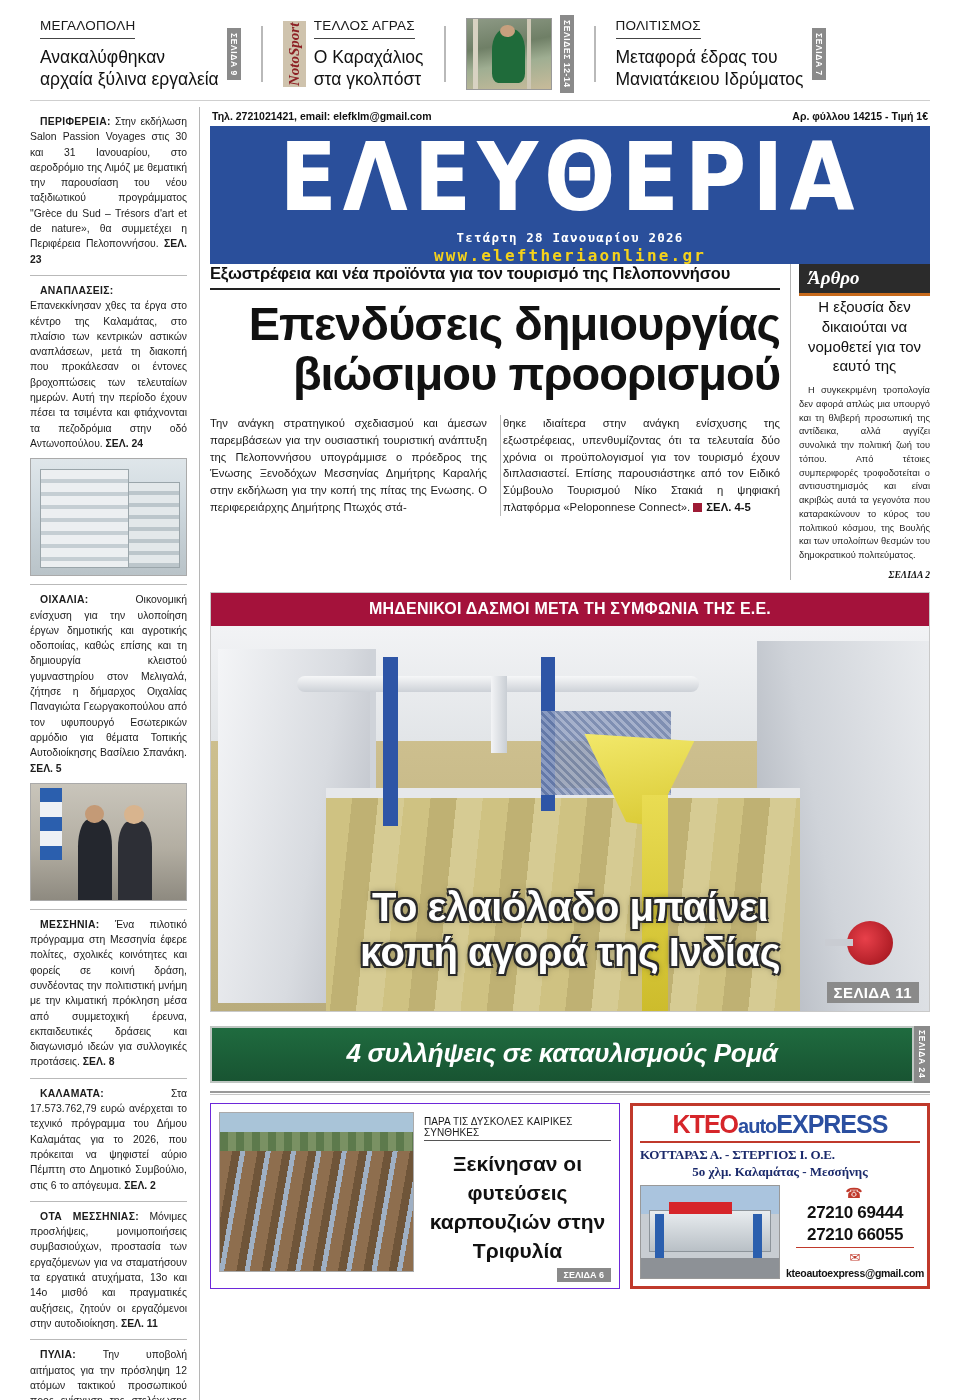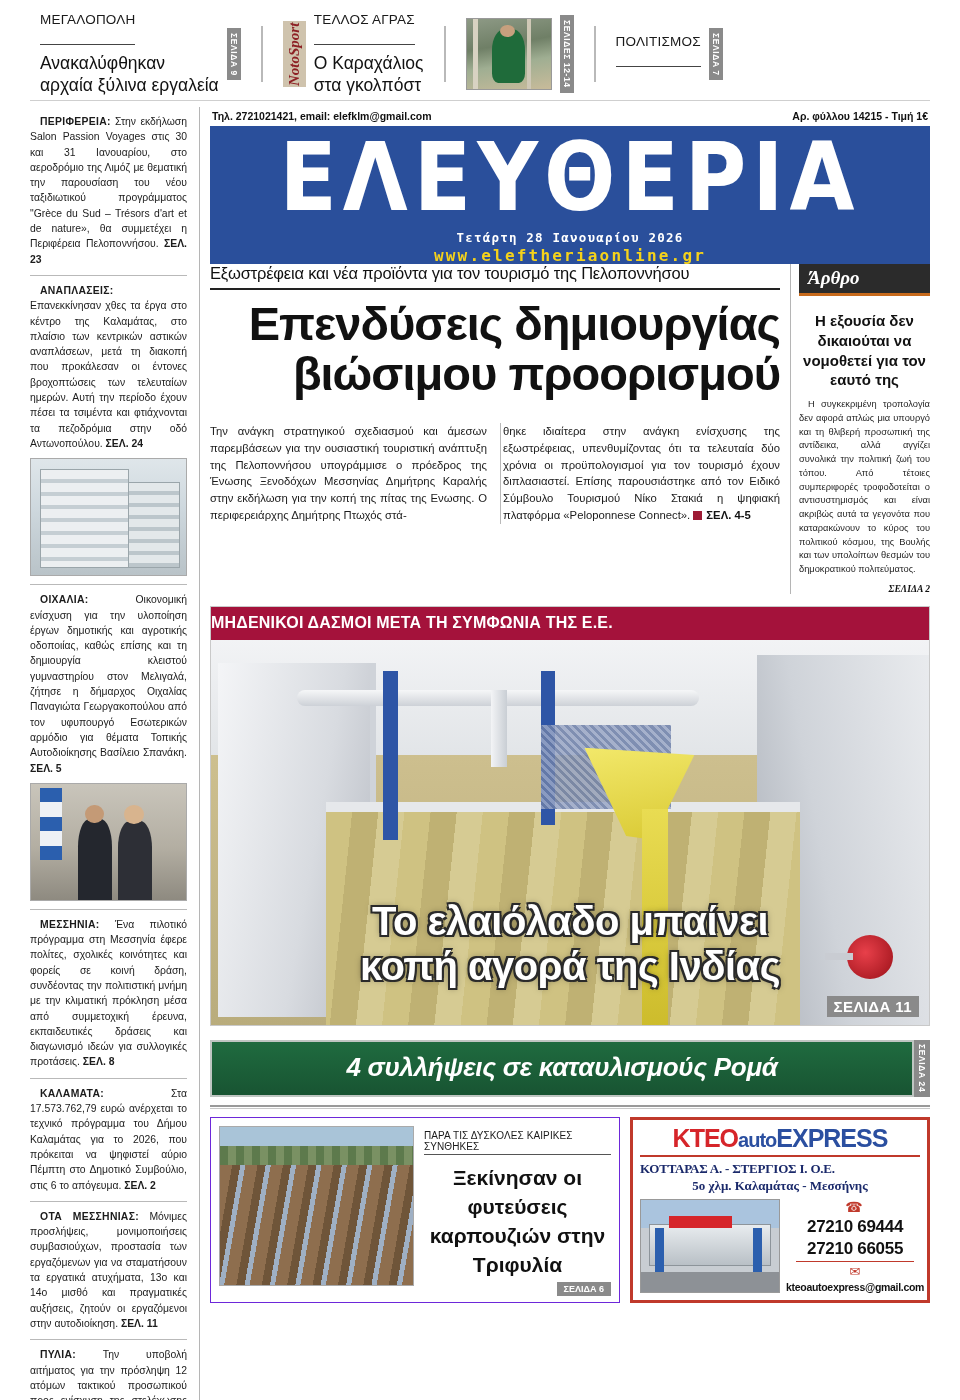--- a/index.html
+++ b/index.html
@@ -21,21 +21,21 @@
   }
   .teaser {
     display: flex; align-items: center; gap: 8px;
     padding: 0 10px;
     flex: 0 0 auto;
   }
   .teaser-texts { display: flex; flex-direction: column; justify-content: center; }
   .teaser-kicker {
     font-size: 13.5px; letter-spacing: .2px; color: #1a1a1a;
     border-bottom: 1.5px solid #444; display: inline-block;
-    padding-bottom: 17px; margin-bottom: 7px; align-self: flex-start;
+    padding-bottom: 5px; margin-bottom: 7px; align-self: flex-start;
   }
   .teaser-title { font-size: 17.5px; line-height: 1.26; color: #111; white-space: pre-line; }
   .page-badge {
     background: #8a8a8a; color: #fff; font-size: 8.5px; font-weight: bold;
     letter-spacing: .6px;
     writing-mode: vertical-rl; text-orientation: mixed;
     padding: 5px 2px; align-self: center;
     display: flex; align-items: center; justify-content: center;
     min-height: 52px;
   }
@@ -129,57 +129,57 @@
 
   
   .body-wrap { display:flex; margin-top: 6px; }
   .main-col { flex: 1 1 auto; padding-left: 10px; }
 
   .lead-zone { display:flex; gap: 10px; }
   .lead-left { flex: 1 1 auto; }
   .lead-right { width: 140px; flex: 0 0 140px; border-left: 1px solid #b5b5b5; padding-left: 8px; }
 
   .lead-kicker {
-    font-size: 16.5px; font-weight: normal; color: #111;
+    font-size: 16.5px; font-weight: bold; color: #111;
     border-bottom: 2px solid #222; padding-bottom: 5px; letter-spacing: -0.2px;
   }
   .lead-head {
     font-size: 47px; font-weight: bold; line-height: 1.06; text-align: right;
     margin-top: 9px; letter-spacing: -1px; color:#111;
   }
-  .lead-cols { display:flex; gap: 2px; margin-top: 24px; }
+  .lead-cols { display:flex; gap: 2px; margin-top: 16px; }
   .lead-cols .c {
     flex:1 1 0; font-size: 11.3px; line-height: 1.5; text-align: justify; color:#1b1b1b;
   }
   .lead-cols .c.first { border-right: 1px solid #b9b9b9; padding-right: 13px; }
   .sel-red { color:#111; font-weight:bold; white-space:nowrap; }
   .sq { display:inline-block; width:9px; height:9px; background:#9e1b35; margin-right:4px; position:relative; top:1px; }
 
   .arthro-tab {
     background:#2b2b2b; color:#fff; font-style: italic; font-weight:bold;
     font-family:"Liberation Serif", serif; font-size: 19px;
     padding: 3px 0 4px 9px; border-bottom: 3px solid #c76a1c;
   }
   .arthro-title {
-    font-size: 15px; font-weight:bold; line-height:1.32; text-align:center;
-    margin-top: 15px; color:#111;
+    font-size: 15px; font-weight:normal; line-height:1.32; text-align:center;
+    margin-top: 1px; color:#111;
   }
   .arthro-body {
     font-size: 9.3px; line-height: 1.48; text-align: justify; margin-top: 8px;
     text-indent: 9px; color:#1f1f1f;
   }
   .arthro-page {
     text-align:right; font-size: 9.6px; font-weight:bold; font-style:italic;
     margin-top: 6px; font-family:"Liberation Serif", serif;
   }
 
   
   .photo-block { margin-top: 12px; border: 1px solid #c9c9c9; }
   .red-banner {
-    background:#a4123b; color:#fff; font-weight:bold;
+    background:#a4123b; color:#fff; text-align:center; font-weight:bold;
     font-size: 16px; letter-spacing: .2px; padding: 7px 0 8px 0;
   }
   .big-photo {
     height: 385px; position: relative; overflow: hidden;
     background: linear-gradient(180deg,#e9ebee 0%,#dfe2e6 18%,#cdbf8e 30%,#b9ac7c 100%);
   }
   .bp-wall { position:absolute; left:0; top:0; width:100%; height:30%; background:linear-gradient(180deg,#f2f3f5,#e2e5e8); }
   .bp-tank-l { position:absolute; left:1%; top:6%; width:22%; height:92%;
     background:linear-gradient(100deg,#f4f5f7,#d8dbe0 60%,#b8bcc4); border-right:6px solid #cfd3d9; }
   .bp-tank-r { position:absolute; right:0%; top:4%; width:24%; height:96%;
@@ -324,20 +324,22 @@
         <div class="tp-head"></div>
       </div>
       <span class="page-badge">ΣΕΛΙΔΕΣ 12-14</span>
     </div>
 
     <div class="vsep"></div>
 
     <div class="teaser">
       <div class="teaser-texts">
         <span class="teaser-kicker">ΠΟΛΙΤΙΣΜΟΣ</span>
+        <span class="teaser-title">Μεταφορά έδρας του
+Μανιατάκειου Ιδρύματος</span>
       </div>
       <span class="page-badge">ΣΕΛΙΔΑ 7</span>
     </div>
 
   </div>
 
   <div class="hr-thin"></div>
 
   <div class="body-wrap">
 

